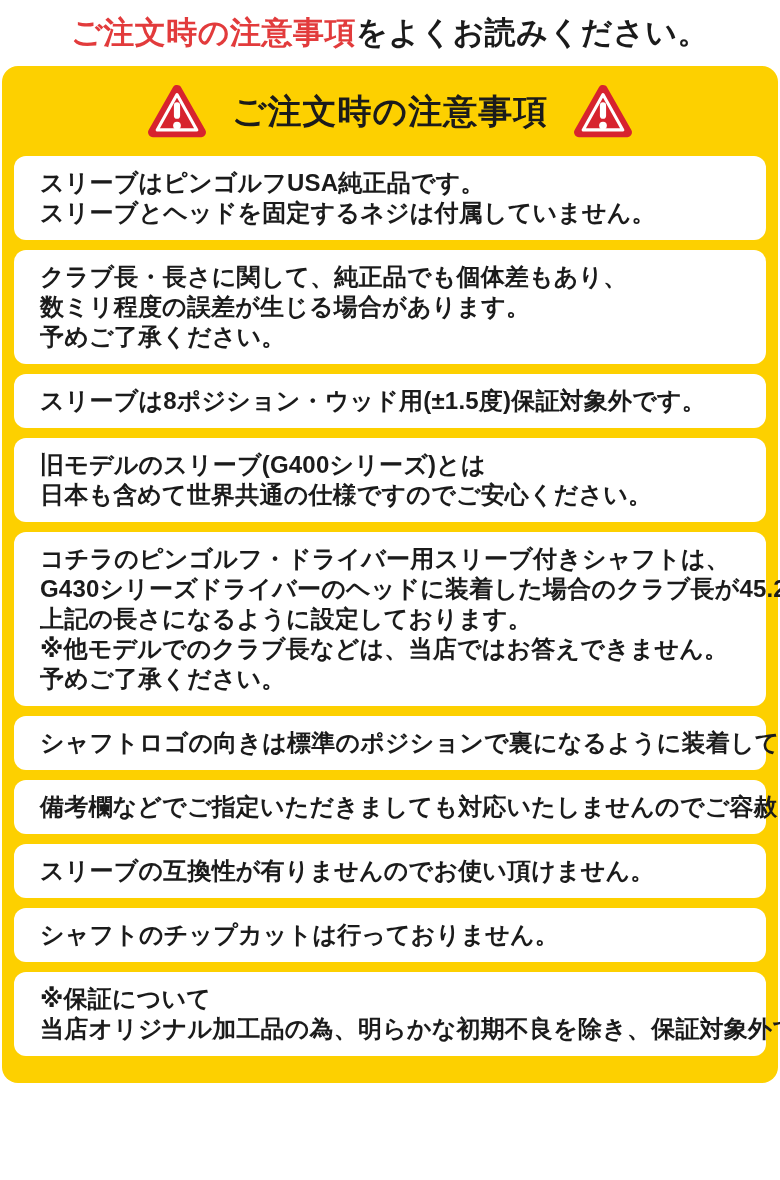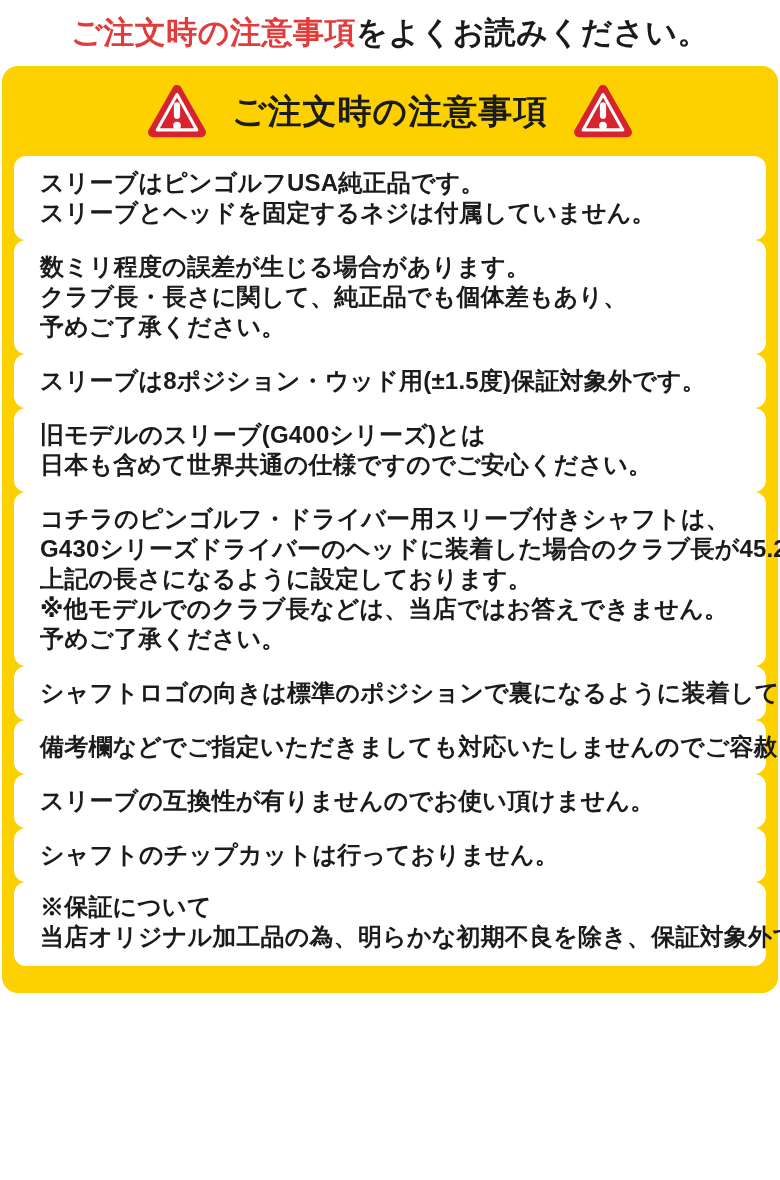--- a/index.html
+++ b/index.html
@@ -49,26 +49,27 @@
     font-weight: 800;
     letter-spacing: 1px;
     white-space: nowrap;
   }
   .warn-icon { width: 62px; height: 58px; flex: 0 0 auto; }
 
   .notice-box {
     background: #ffffff;
     border-radius: 12px;
     padding: 12px 26px;
+    margin-bottom: 10px;
     font-size: 24px;
     font-weight: 600;
     line-height: 30px;
     letter-spacing: 0.2px;
   }
-  .notice-box:last-child { margin-bottom: 13px; font-family: Liberation Mono, monospace; }
+  .notice-box:last-child { margin-bottom: 13px; }
   .notice-line { white-space: nowrap; }
 </style>
 </head>
 <body>
 
 <div class="top-header">
   <span class="hl">ご注文時の注意事項</span>
     <span class="rest">をよくお読みください。</span>
 </div>
 
@@ -88,22 +89,22 @@
       <circle cx="32" cy="44" r="4" fill="#ffffff"></circle>
     </svg>
   </div>
 
   <div>
       <div class="notice-box">
         <div class="notice-line">スリーブはピンゴルフUSA純正品です。</div>
         <div class="notice-line">スリーブとヘッドを固定するネジは付属していません。</div>
       </div>
       <div class="notice-box">
+        <div class="notice-line">クラブ長・長さに関して、純正品でも個体差もあり、</div>
         <div class="notice-line">数ミリ程度の誤差が生じる場合があります。</div>
-        <div class="notice-line">クラブ長・長さに関して、純正品でも個体差もあり、</div>
         <div class="notice-line">予めご了承ください。</div>
       </div>
       <div class="notice-box">
         <div class="notice-line">スリーブは8ポジション・ウッド用(±1.5度)保証対象外です。</div>
       </div>
       <div class="notice-box">
         <div class="notice-line">旧モデルのスリーブ(G400シリーズ)とは</div>
         <div class="notice-line">日本も含めて世界共通の仕様ですのでご安心ください。</div>
       </div>
       <div class="notice-box">

